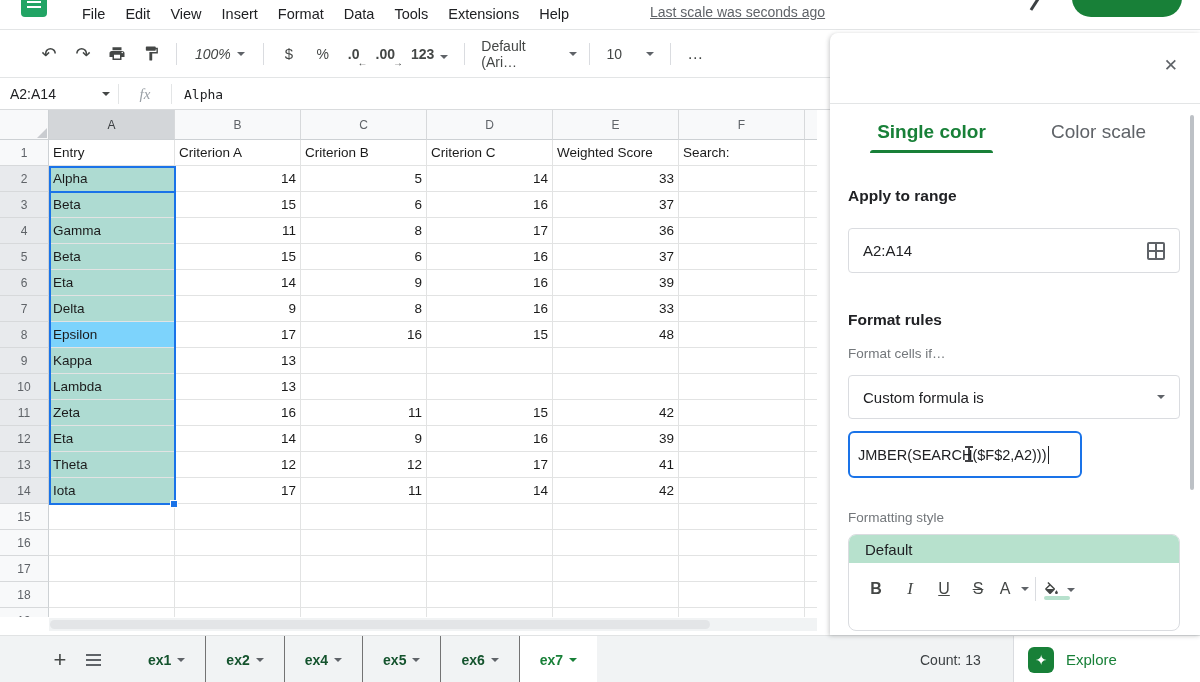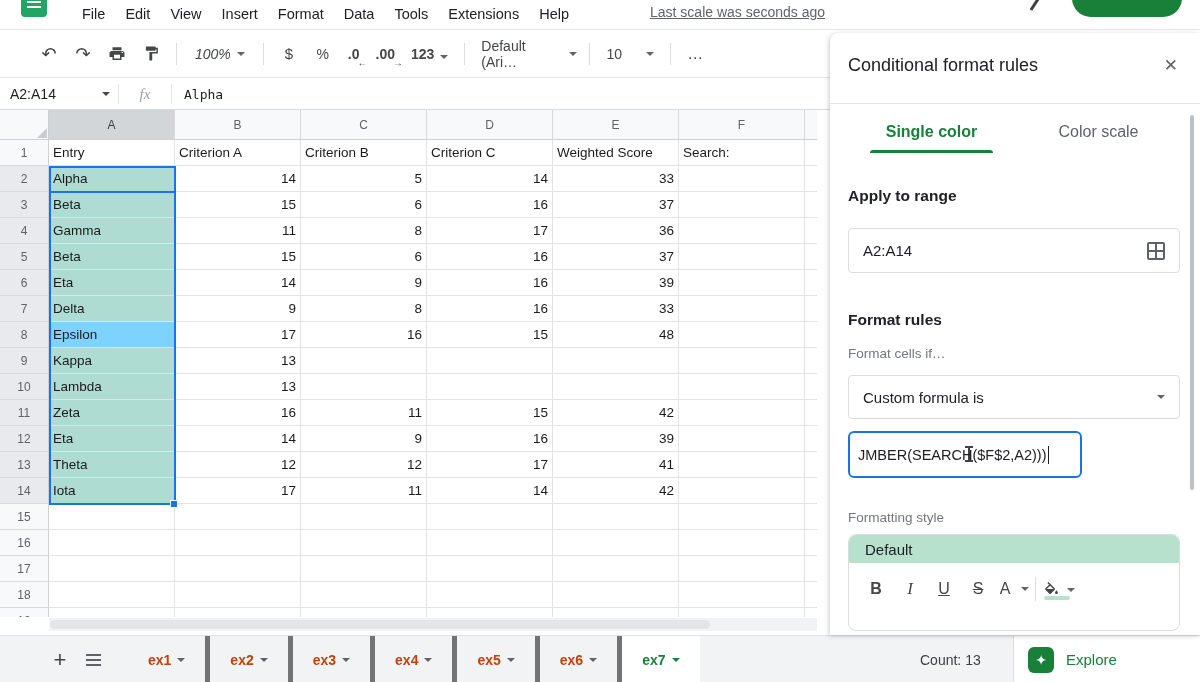--- a/index.html
+++ b/index.html
@@ -87,21 +87,21 @@
   .hscroll .thumb { position:absolute; left:50px; top:3px; width:660px; height:9px;
                     background:#e3e5e7; border-radius:5px; }
 
   
   .panel { position:absolute; left:830px; top:33px; width:370px; height:602px; background:#fff;
            border-radius:8px 0 0 0; box-shadow:-1px 1px 4px rgba(60,64,67,.28); z-index:5; }
   .panel-title { position:absolute; left:18px; top:22px; font-size:18px; color:#202124; }
   .panel-close { position:absolute; right:22px; top:22px; font-size:17px; color:#5f6368; cursor:default; }
   .panel-div { position:absolute; left:0; top:70px; width:370px; height:1px; background:#e3e5e6; }
   .ptabs { position:absolute; left:18px; top:78px; width:334px; height:42px; display:flex; }
-  .ptab { flex:1; display:flex; align-items:center; justify-content:center; font-size:16px;
+  .ptab { flex:1; display:flex; align-items:center; justify-content:center; font-size:19px;
           color:#5f6368; position:relative; }
   .ptab.active { color:#188038; font-weight:bold; }
   .ptab.active::after { content:""; position:absolute; left:22px; right:22px; bottom:0; height:3px;
                         background:#188038; border-radius:3px 3px 0 0; }
   .sec-head { position:absolute; left:18px; font-size:15.5px; font-weight:bold; color:#202124; }
   .sec-label { position:absolute; left:18px; font-size:13.5px; color:#73777b; }
   .pinput { position:absolute; left:18px; width:332px; height:45px; border:1px solid #dadce0;
             border-radius:4px; display:flex; align-items:center; padding:0 14px; font-size:15px;
             color:#202124; background:#fff; }
   .rangegrid { position:absolute; right:14px; top:13px; width:18px; height:18px;
@@ -138,21 +138,21 @@
 
   
   .sheetbar { position:absolute; left:0; top:635px; width:1200px; height:47px; background:#f1f3f4;
               border-top:1px solid #e1e3e4; display:flex; align-items:stretch; }
   .add-sheet { position:absolute; left:44px; top:0; height:47px; width:32px; display:flex;
                align-items:center; justify-content:center; font-size:22px; color:#444746; }
   .all-sheets { position:absolute; left:86px; top:18px; width:15px; height:2px; background:#5f6368;
                 box-shadow:0 5px 0 #5f6368, 0 10px 0 #5f6368; }
   .stabs { position:absolute; left:128px; top:0; height:47px; display:flex; }
   .stab { display:flex; align-items:center; justify-content:center; padding:0 20px; font-size:14px;
-          color:#c2410c; font-weight:bold; border-right:5px solid #737373; }
+          color:#14532d; font-weight:bold; border-right:1px solid #737373; }
   .stab.active { background:#fff; color:#188038; border-right:none; }
   .sheet-count { position:absolute; left:920px; top:0; height:47px; display:flex; align-items:center;
                  font-size:14px; color:#3c4043; }
   .explore { position:absolute; left:1013px; top:0; width:187px; height:47px; background:#fff;
              border-left:1px solid #dadce0; display:flex; align-items:center; padding-left:14px; }
   .explore-icon { width:26px; height:26px; background:#188038; border-radius:6px; color:#fff;
                   display:flex; align-items:center; justify-content:center; font-size:14px;
                   font-family:"DejaVu Sans", sans-serif; }
   .explore-label { margin-left:12px; font-size:15px; color:#188038; }
 </style>
@@ -447,21 +447,20 @@
     <div class="range-border"></div>
     <div class="active-cell"></div>
     <div class="fill-handle"></div>
   </div>
   <div class="hscroll">
     <div class="track"></div>
     <div class="thumb"></div>
   </div>
 
   <div class="panel">
-    <div class="panel-title">Conditional format rules</div>
     <div class="panel-close">✕</div>
     <div class="panel-div"></div>
     <div class="ptabs">
       <div class="ptab active">Single color</div>
       <div class="ptab">Color scale</div>
     </div>
 
     <div class="sec-head" style="top:154px">Apply to range</div>
     <div class="pinput" style="top:195px">
       <span>A2:A14</span>
@@ -511,24 +510,20 @@
     <div class="stabs" id="stabs">
         <div class="stab">
           <span>ex1</span>
           <span class="car"></span>
         </div>
         <div class="stab">
           <span>ex2</span>
           <span class="car"></span>
         </div>
         <div class="stab">
-          <span>ex3</span>
-          <span class="car"></span>
-        </div>
-        <div class="stab">
           <span>ex4</span>
           <span class="car"></span>
         </div>
         <div class="stab">
           <span>ex5</span>
           <span class="car"></span>
         </div>
         <div class="stab">
           <span>ex6</span>
           <span class="car"></span>

